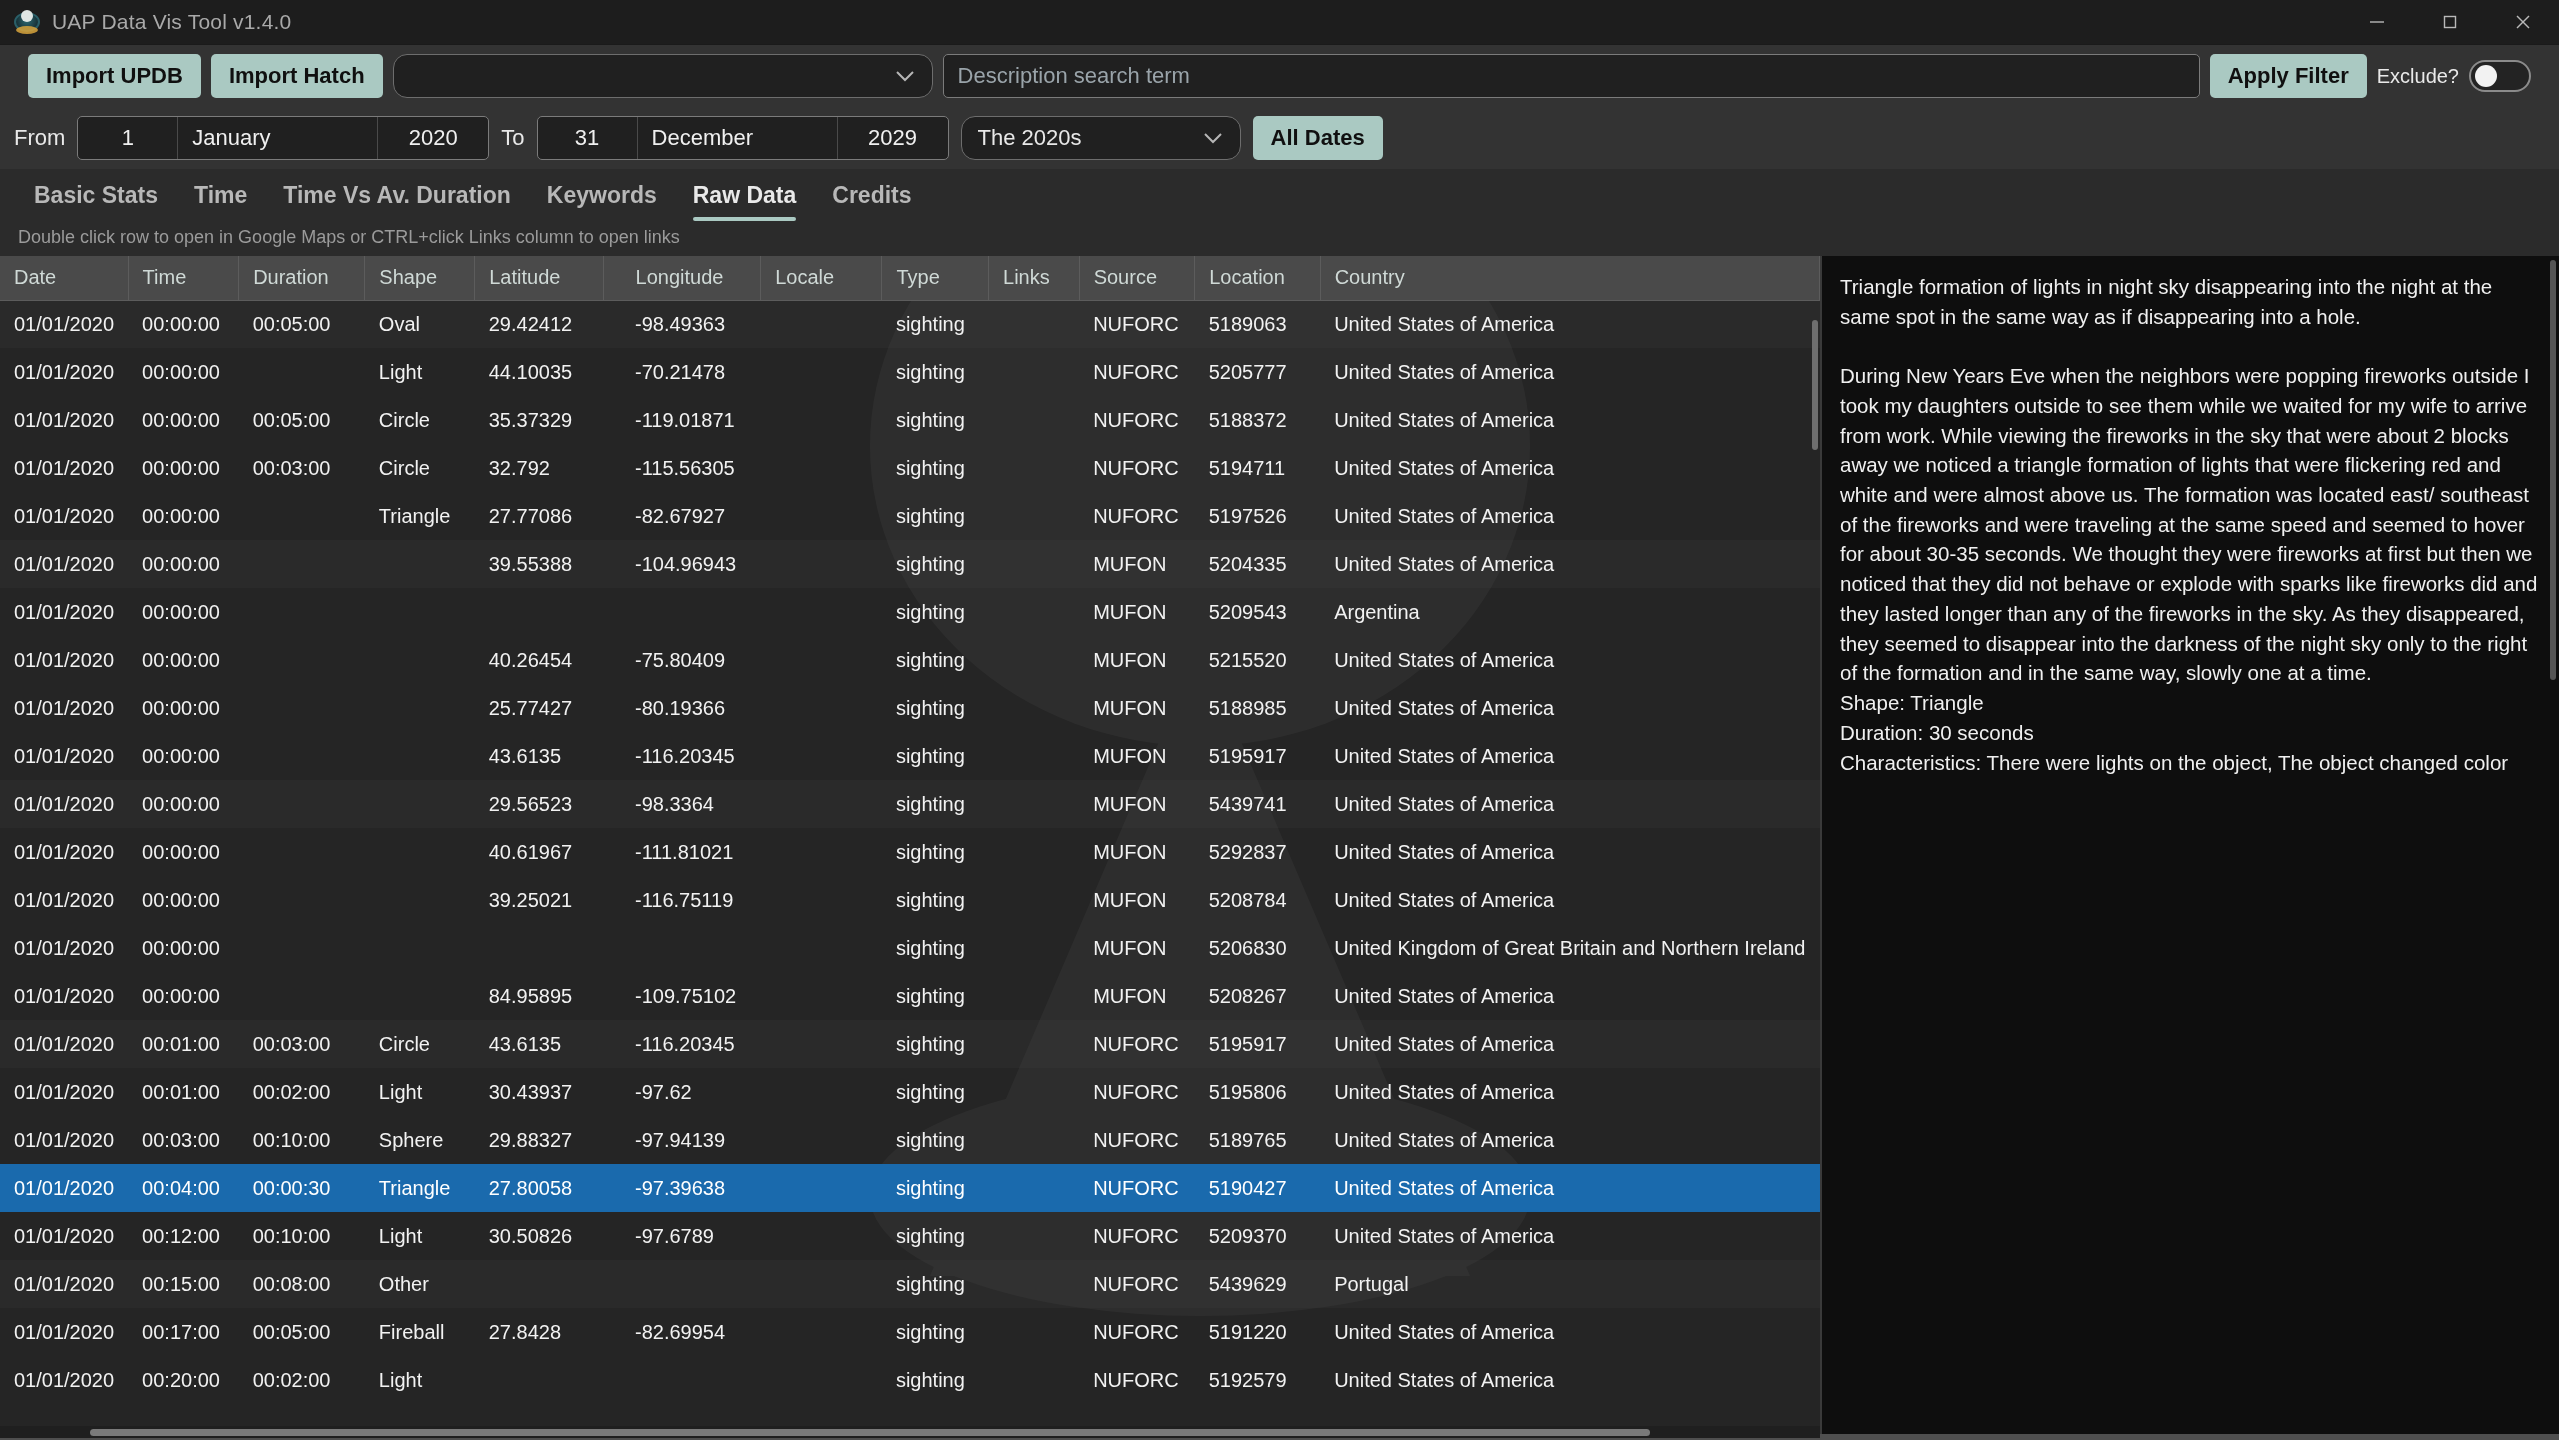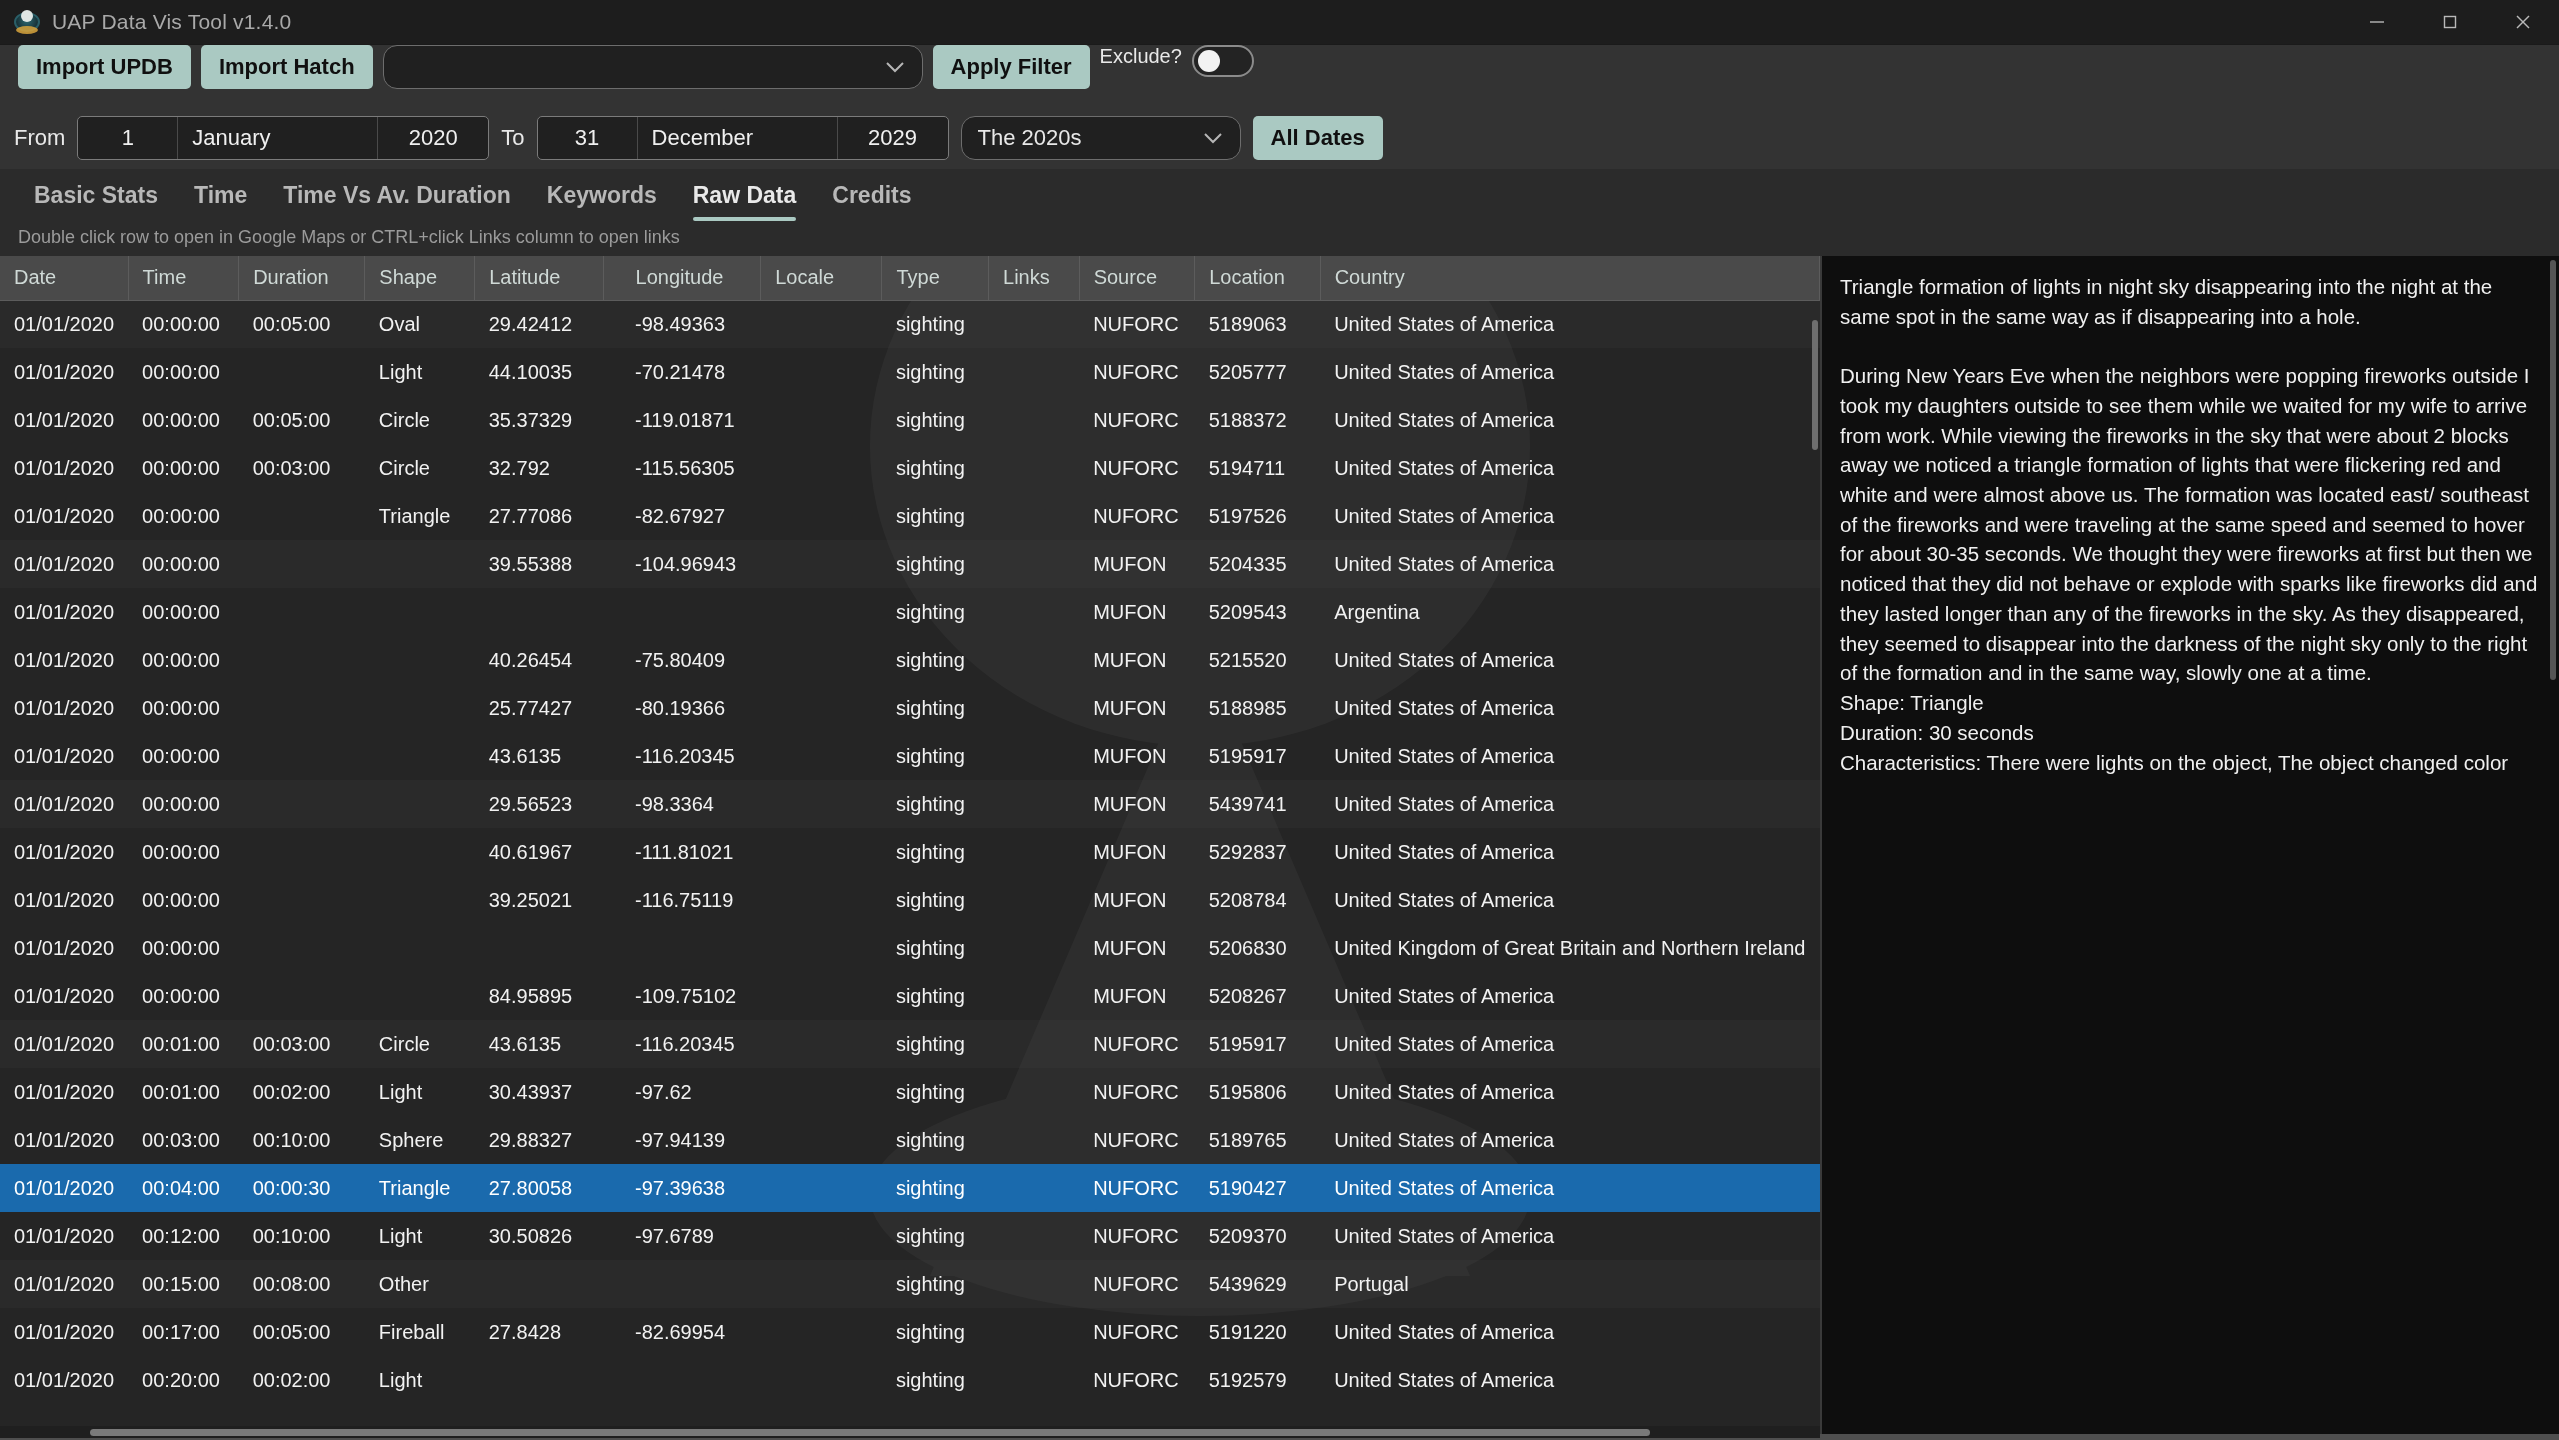--- a/index.html
+++ b/index.html
@@ -38,21 +38,21 @@
   #win-controls { margin-left: auto; display: flex; height: 45px; }
   .win-btn {
     width: 73px; height: 45px; display: flex; align-items: center; justify-content: center;
     color: #b9b9b9;
   }
   .win-btn svg { display: block; }
 
   
   #filterbar {
     height: 62px; background: #333333;
-    display: flex; align-items: flex-start; padding: 0 18px; gap: 10px;
+    display: flex; align-items: center; padding: 0 28px; gap: 10px;
   }
   .mint-btn {
     background: #aac9c2; color: #101010;
     font-size: 22px; font-weight: bold;
     border: none; border-radius: 5px;
     height: 44px; padding: 0 18px;
     display: flex; align-items: center; justify-content: center;
     white-space: nowrap;
   }
   .dark-field {
@@ -252,20 +252,21 @@
 <div id="filterbar">
   <button class="mint-btn">Import UPDB</button>
   <button class="mint-btn">Import Hatch</button>
   <div class="dark-field" id="shape-combo">
     <span class="chev">
       <svg width="22" height="14" viewBox="0 0 22 14">
           <polyline points="3,3 11,11 19,3" fill="none" stroke="#b6b6b6" stroke-width="2"></polyline>
         </svg>
     </span>
   </div>
+  <input id="desc-search" type="text" placeholder="Description search term" value="" style="">
   <button class="mint-btn">Apply Filter</button>
   <span id="exclude-label">Exclude?</span>
   <div id="exclude-toggle">
       <div class="knob"></div>
     </div>
 </div>
 
 <div id="daterow">
   <span class="row-label">From</span>
   <div class="date-group">

